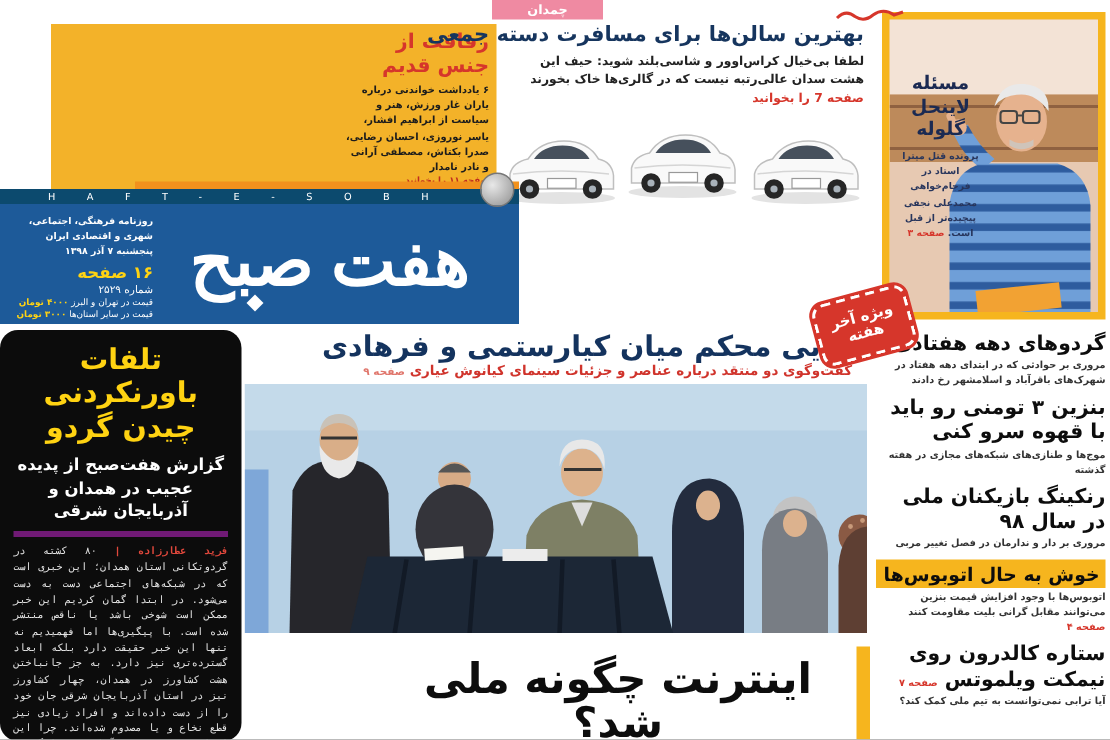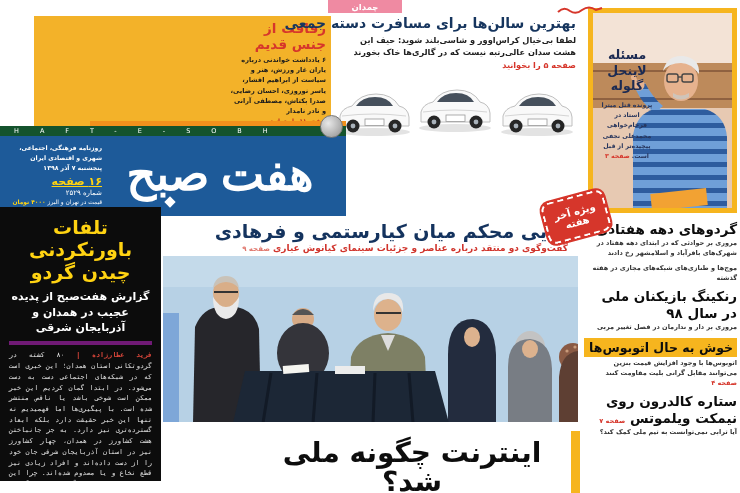--- a/index.html
+++ b/index.html
@@ -29,39 +29,39 @@
   .najafi-box{left:588px;top:8px;width:149px;height:205px;background:#f6b51e;padding:5px;box-sizing:border-box;}
   .najafi-photo{position:relative;width:100%;height:100%;background:#eed6c4;overflow:hidden;}
   .najafi-text{position:absolute;left:3px;top:34px;width:62px;text-align:center;}
   .najafi-title{color:#1b2a52;font-size:12.5px;font-weight:bold;line-height:1.25;}
   .najafi-dek{color:#27355c;font-size:6.2px;font-weight:bold;line-height:1.65;margin-top:6px;}
 
   .red-mark{left:556px;top:1px;}
 
   
   .orange-line{left:90px;top:121px;width:256px;height:5px;background:#f2911c;}
-  .letters-strip{left:0;top:126px;width:346px;height:10px;background:#14532d;color:#fff;
-    direction:ltr;font-size:6.5px;line-height:10px;letter-spacing:21px;padding-left:14px;
+  .letters-strip{left:0;top:126px;width:346px;height:10px;background:#0c4a6e;color:#fff;
+    direction:ltr;font-size:6.5px;line-height:10px;letter-spacing:21px;padding-left:32px;
     white-space:nowrap;overflow:hidden;box-sizing:border-box;}
   .coin{left:320px;top:115px;width:21px;height:21px;border-radius:50%;
     background:radial-gradient(circle at 35% 35%,#e8e8e8,#8f8f8f);border:1px solid #777;z-index:3;}
   .banner{left:0;top:136px;width:346px;height:80px;background:#1d5a99;}
   .logo{position:absolute;left:98px;top:0;width:244px;height:80px;line-height:78px;text-align:center;
     color:#fff;font-size:46px;font-weight:bold;letter-spacing:-2px;font-family:Liberation Serif, serif;}
   .logo-diamond{position:absolute;left:166px;top:62px;width:8px;height:8px;background:#fff;transform:rotate(45deg);}
   .pub-info{position:absolute;left:8px;top:7px;width:94px;text-align:right;color:#fff;}
   .pub-desc{font-size:6.2px;font-weight:bold;line-height:1.6;}
-  .pub-pages{color:#ffd312;font-size:11px;font-weight:bold;margin-top:2px;text-decoration:underline;}
+  .pub-pages{color:#ffd312;font-size:11px;font-weight:bold;margin-top:2px;}
   .pub-issue{font-size:7px;margin-top:1px;}
   .pub-price{font-size:5.9px;margin-top:2px;}
   .pub-price .val{color:#ffd312;font-weight:bold;}
 
   
-  .walnut-box{left:0;top:207px;width:161px;height:274px;background:#0c0c0c;box-sizing:border-box;
-    padding:9px 9px 4px;text-align:center;overflow:hidden;}
+  .walnut-box{left:0;top:220px;width:161px;height:274px;background:#0c0c0c;box-sizing:border-box;
+    padding:9px 9px 4px;text-align:center;overflow:hidden;border-radius:12px;}
   .walnut-title{color:#ffd312;font-size:19px;font-weight:bold;line-height:1.18;}
   .walnut-dek{color:#fff;font-size:11px;font-weight:bold;line-height:1.4;margin-top:6px;}
   .walnut-body{margin-top:6px;border-top:4px solid #701a75;padding-top:5px;text-align:justify;
     font-size:6.7px;color:#e6e6e6;line-height:1.6;font-family:Liberation Mono, monospace;}
   .walnut-byline{color:#e0483c;font-weight:bold;}
 
   
   .feature{left:163px;top:219px;width:415px;height:218px;background:#fff;}
   .feature-head{padding:1px 10px 0 40px;text-align:right;}
   .feature-title{color:#14335e;font-size:19px;font-weight:bold;white-space:nowrap;padding-left:28px;}
@@ -139,21 +139,21 @@
           <rect x="165" y="70" width="7" height="27" fill="#9a9a9a"></rect>
       </svg>
     </div>
   </div>
 
   <div class="abs chamedan-tag">چمدان</div>
 
   <div class="abs cars-section">
     <div class="cars-headline">بهترین سالن‌ها برای مسافرت دسته جمعی</div>
     <div class="cars-dek">
-      <span>لطفا بی‌خیال کراس‌اوور و شاسی‌بلند شوید: حیف این هشت سدان عالی‌رتبه نیست که در گالری‌ها خاک بخورند </span><span class="red-ref">صفحه ۵ را بخوانید</span>
+      <span>لطفا بی‌خیال کراس‌اوور و شاسی‌بلند شوید: حیف این هشت سدان عالی‌رتبه نیست که در گالری‌ها خاک بخورند </span><span class="red-ref">صفحه 7 را بخوانید</span>
     </div>
     <div class="cars-image">
       <svg width="240" height="64" viewBox="0 0 240 64">
         <defs>
           <g id="car">
             <ellipse cx="38" cy="56" rx="36" ry="4" fill="#e3e3e3"></ellipse>
             <path d="M4 50 L4 40 Q6 32 16 30 Q24 18 40 18 Q56 18 63 30 Q72 32 73 41 L73 50 Z" fill="#f9f9f9" stroke="#bfbfbf" stroke-width="1"></path>
             <path d="M20 30 Q26 21 39 21 Q52 21 57 30 Z" fill="#46505c"></path>
             <path d="M6 40 Q38 36 70 40" stroke="#d5d5d5" fill="none"></path>
             <rect x="29" y="43" width="19" height="6.5" fill="#fff" stroke="#999" stroke-width="0.8"></rect>
@@ -300,20 +300,21 @@
 
   </div>
   <div class="abs ystrip"></div>
 
   <div class="abs right-col">
     <div class="rc-item">
       <div class="rc-title">گردو‌های دهه هفتادی</div>
       <div class="rc-dek">مروری بر حوادثی که در ابتدای دهه هفتاد در شهرک‌های باقرآباد و اسلامشهر رخ دادند</div>
     </div>
     <div class="rc-item">
+      <div class="rc-title">بنزین ۳ تومنی رو باید با قهوه سرو کنی</div>
       <div class="rc-dek">موج‌ها و طنازی‌های شبکه‌های مجازی در هفته گذشته</div>
     </div>
     <div class="rc-item">
       <div class="rc-title">رنکینگ بازیکنان ملی در سال ۹۸</div>
       <div class="rc-dek">مروری بر دار و ندارمان در فصل تغییر مربی</div>
     </div>
     <div class="rc-item">
       <div class="rc-bus-bar">خوش به حال اتوبوس‌ها</div>
       <div class="rc-dek">
         <span>اتوبوس‌ها با وجود افزایش قیمت بنزین می‌توانند مقابل گرانی بلیت مقاومت کنند </span><span class="rc-page-inline">صفحه ۴</span>

